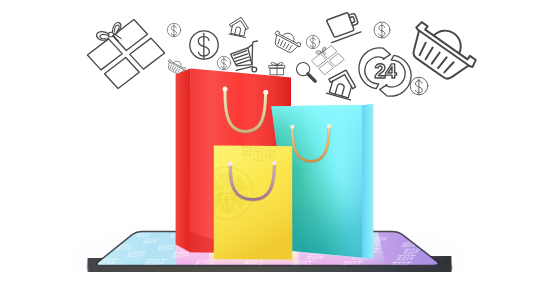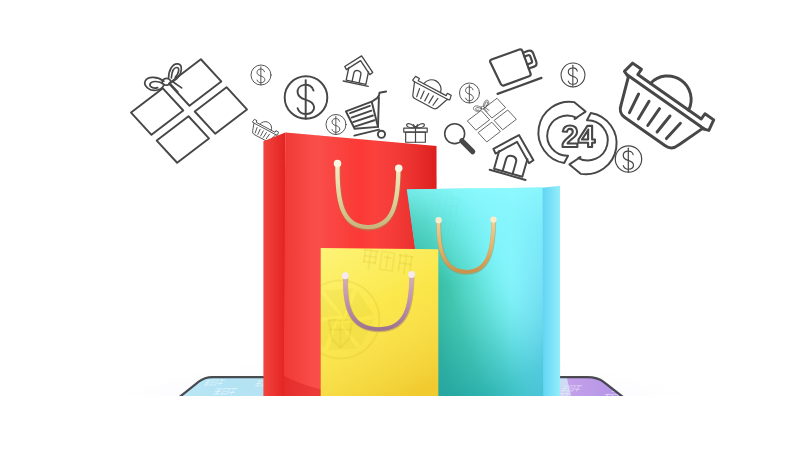--- a/index.html
+++ b/index.html
@@ -1,17 +1,17 @@
 <!DOCTYPE html>
 <html><head>
 <meta charset="utf-8">
 <style>
   html,body{margin:0;padding:0;background:#fff;-webkit-font-smoothing:antialiased;text-rendering:geometricPrecision;}
   body{width:533px;height:300px;overflow:hidden;font-family:"Liberation Sans",sans-serif;}
-  #scene{position:relative;width:533px;height:244px;background:#fff;overflow:hidden;margin-top:20px;}
+  #scene{position:relative;width:533px;height:272px;background:#fff;overflow:hidden;}
   svg{display:block;}
   .full{position:absolute;left:0;top:0;width:533px;height:300px;}
   .ico{fill:none;stroke:#474747;stroke-width:1.3;stroke-linecap:round;stroke-linejoin:round;}
 </style>
 </head>
 <body>
 
 <div id="scene">
   <svg class="full" viewBox="0 0 533 300">
     <defs>

